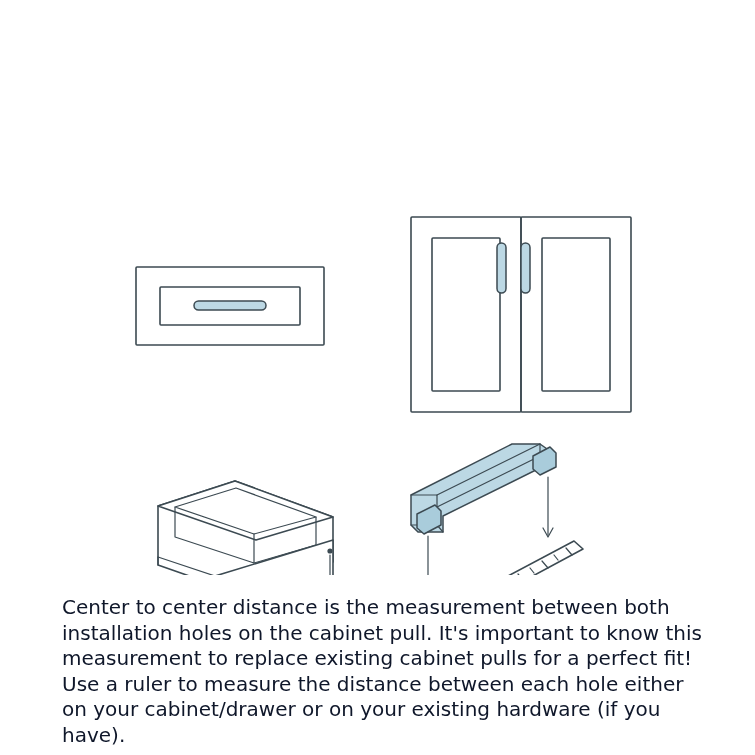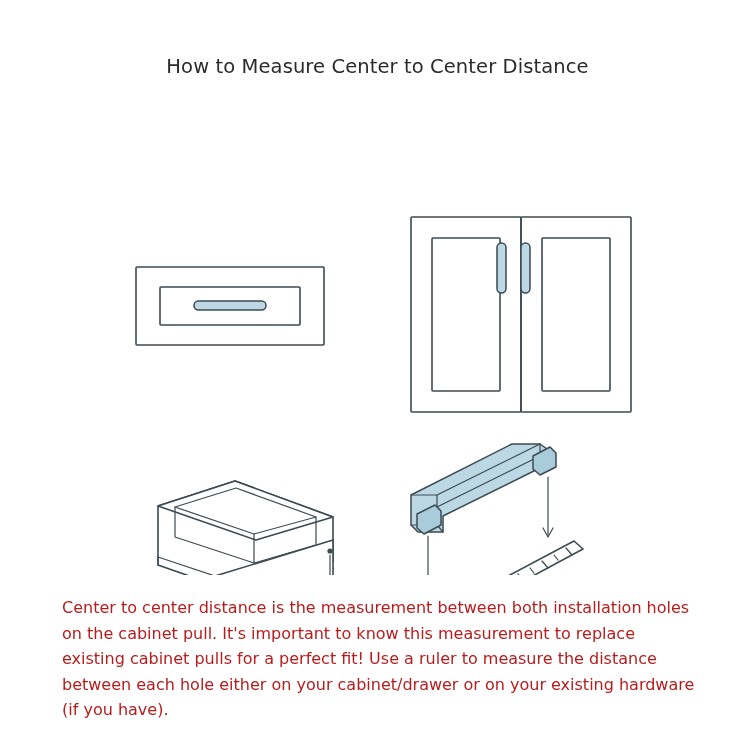--- a/index.html
+++ b/index.html
@@ -32,23 +32,23 @@
     left: 0;
     top: 95px;
     width: 755px;
     height: 480px;
   }
   #caption {
     position: absolute;
     left: 62px;
     top: 595px;
     width: 640px;
-    font-size: 16px;
+    font-size: 20px;
     line-height: 25.5px;
-    color: #b91c1c;
+    color: #0f172a;
   }
   .stroke {
     fill: none;
     stroke: #3c4a52;
     stroke-width: 1.6;
     stroke-linecap: round;
     stroke-linejoin: round;
   }
   .stroke-thin {
     fill: none;
@@ -80,21 +80,20 @@
   }
   .dot {
     fill: #3c4a52;
   }
 </style>
 </head>
 <body>
 
 <div id="page">
 
-  <div id="title">How to Measure Center to Center Distance</div>
 
   <svg id="illustration" viewBox="0 0 755 480">
 
     <g>
       <rect class="stroke" x="136" y="172" width="188" height="78" rx="1"></rect>
       <rect class="stroke" x="160" y="192" width="140" height="38" rx="1"></rect>
       <rect class="fillblue" x="194" y="206" width="72" height="9" rx="4.5"></rect>
     </g>
 
     <g>

